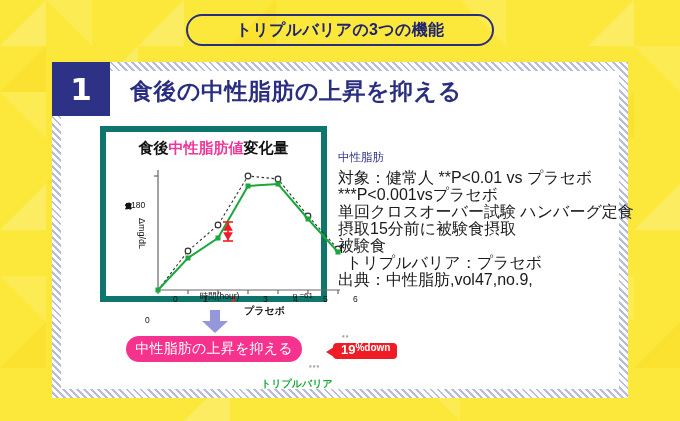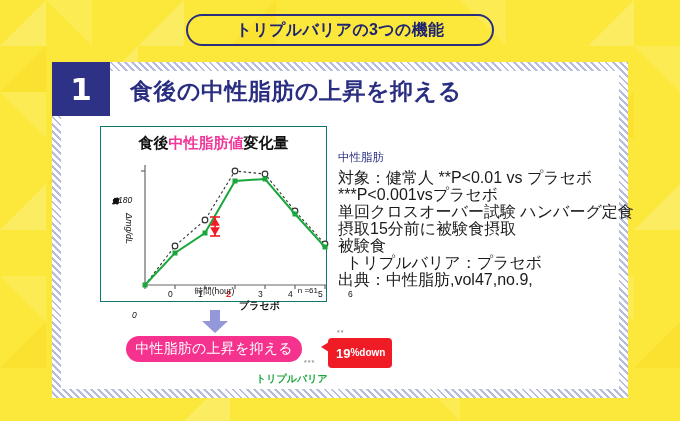--- a/index.html
+++ b/index.html
@@ -93,36 +93,36 @@
     white-space: nowrap;
     z-index: 7;
   }
 
   
   #chart-panel {
     position: absolute;
     left: 100px; top: 126px;
     width: 227px; height: 176px;
     background: #fff;
-    border: 1px solid #0f766e;
+    border: 6px solid #0f766e;
     z-index: 8;
   }
   #chart-title {
     position: absolute;
     left: 0; top: 7px; width: 100%;
     text-align: center;
     font-size: 15px;
     font-weight: bold;
     color: #111;
     white-space: nowrap;
   }
   #chart-title .hl { color: #F0369A; }
 
   
-  #plot-wrap { position: absolute; left: 4px; top: 30px; width: 227px; height: 146px; font-style: italic; }
+  #plot-wrap { position: absolute; left: 12px; top: 30px; width: 227px; height: 146px; }
   #plot-svg { position: absolute; left: 0; top: 0; }
 
   .axis-num {
     position: absolute;
     font-size: 8.5px;
     color: #111;
     font-family: "Liberation Sans", sans-serif;
   }
   .axis-num.red { color: #E8252A; font-weight: bold; font-size: 9.5px; }
 
@@ -172,25 +172,25 @@
     font-weight: bold;
     letter-spacing: 1px;
   }
   #sig3 { left: 203px; top: 232px; }
   #sig2 { left: 236px; top: 202px; }
 
   
   #down-badge {
     position: absolute;
     left: 227px; top: 211px;
-    height: 30px;
+    height: 16px;
     background: #EF1C26;
     border-radius: 4px;
     color: #fff;
-    display: flex; align-items: center;
+    display: flex; align-items: flex-start;
     padding: 0 7px 0 8px;
     z-index: 4;
     white-space: nowrap;
   }
   #down-badge .big { font-size: 13px; font-weight: bold; line-height: 1; }
   #down-badge .sm  { font-size: 10px; font-weight: bold; line-height: 1; }
   #down-tail {
     position: absolute;
     left: 220px; top: 215px;
     width: 0; height: 0;

